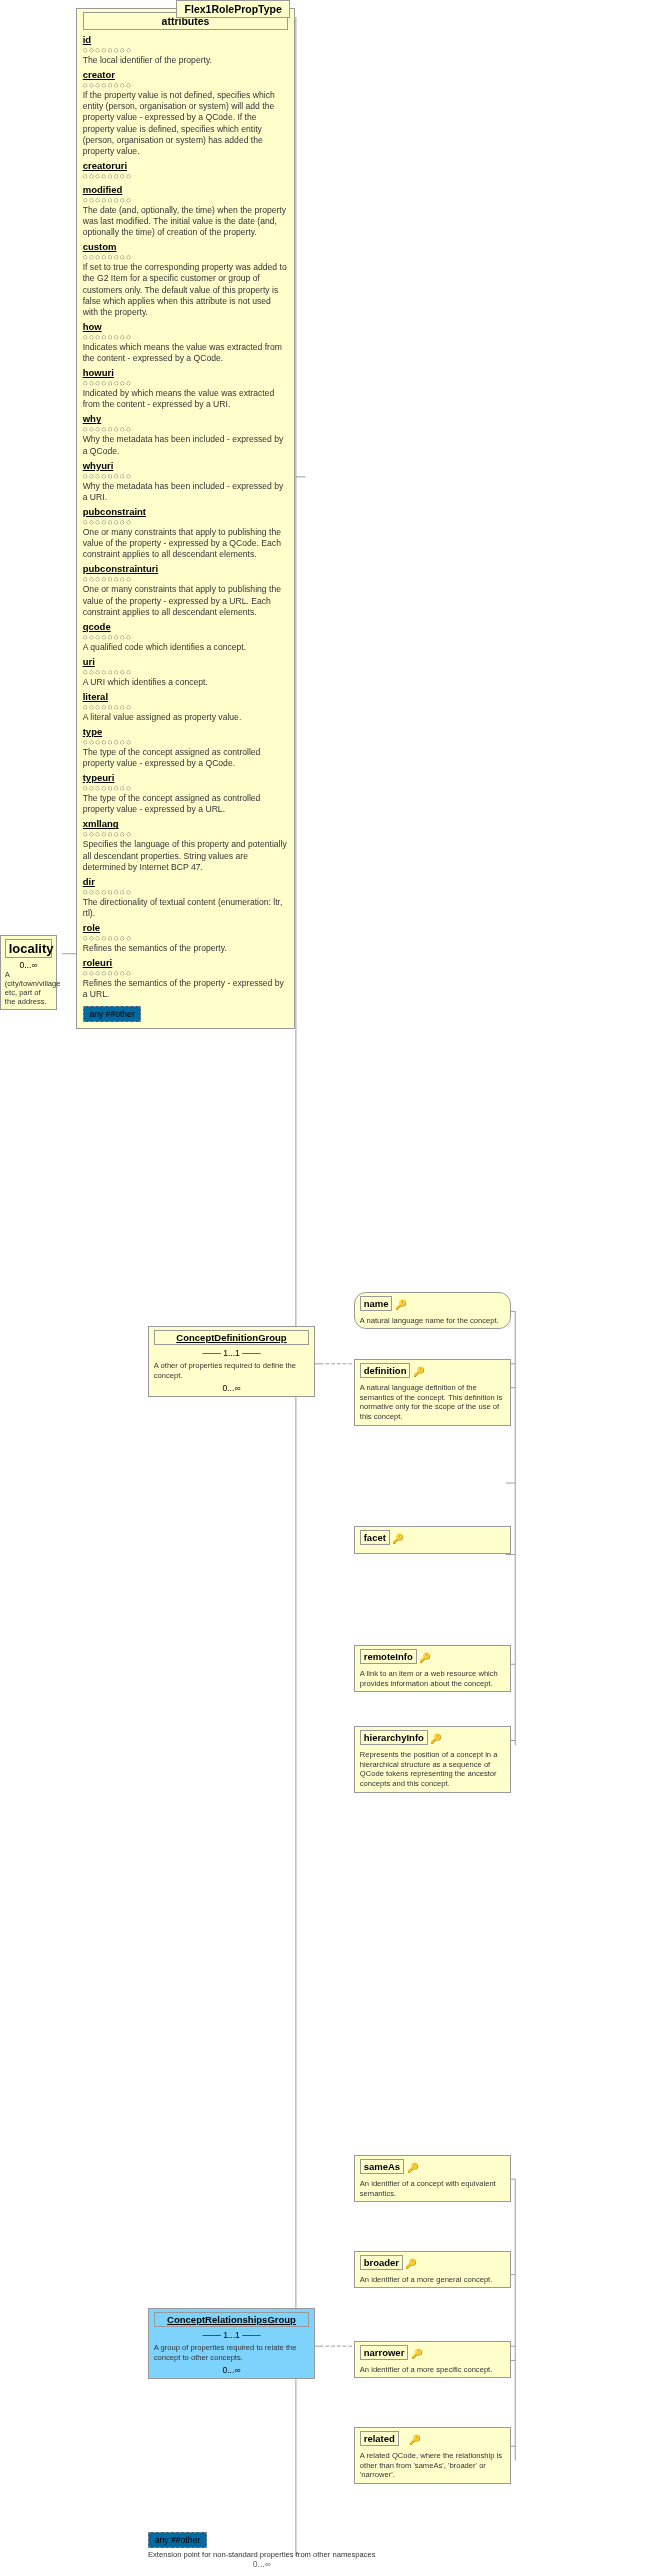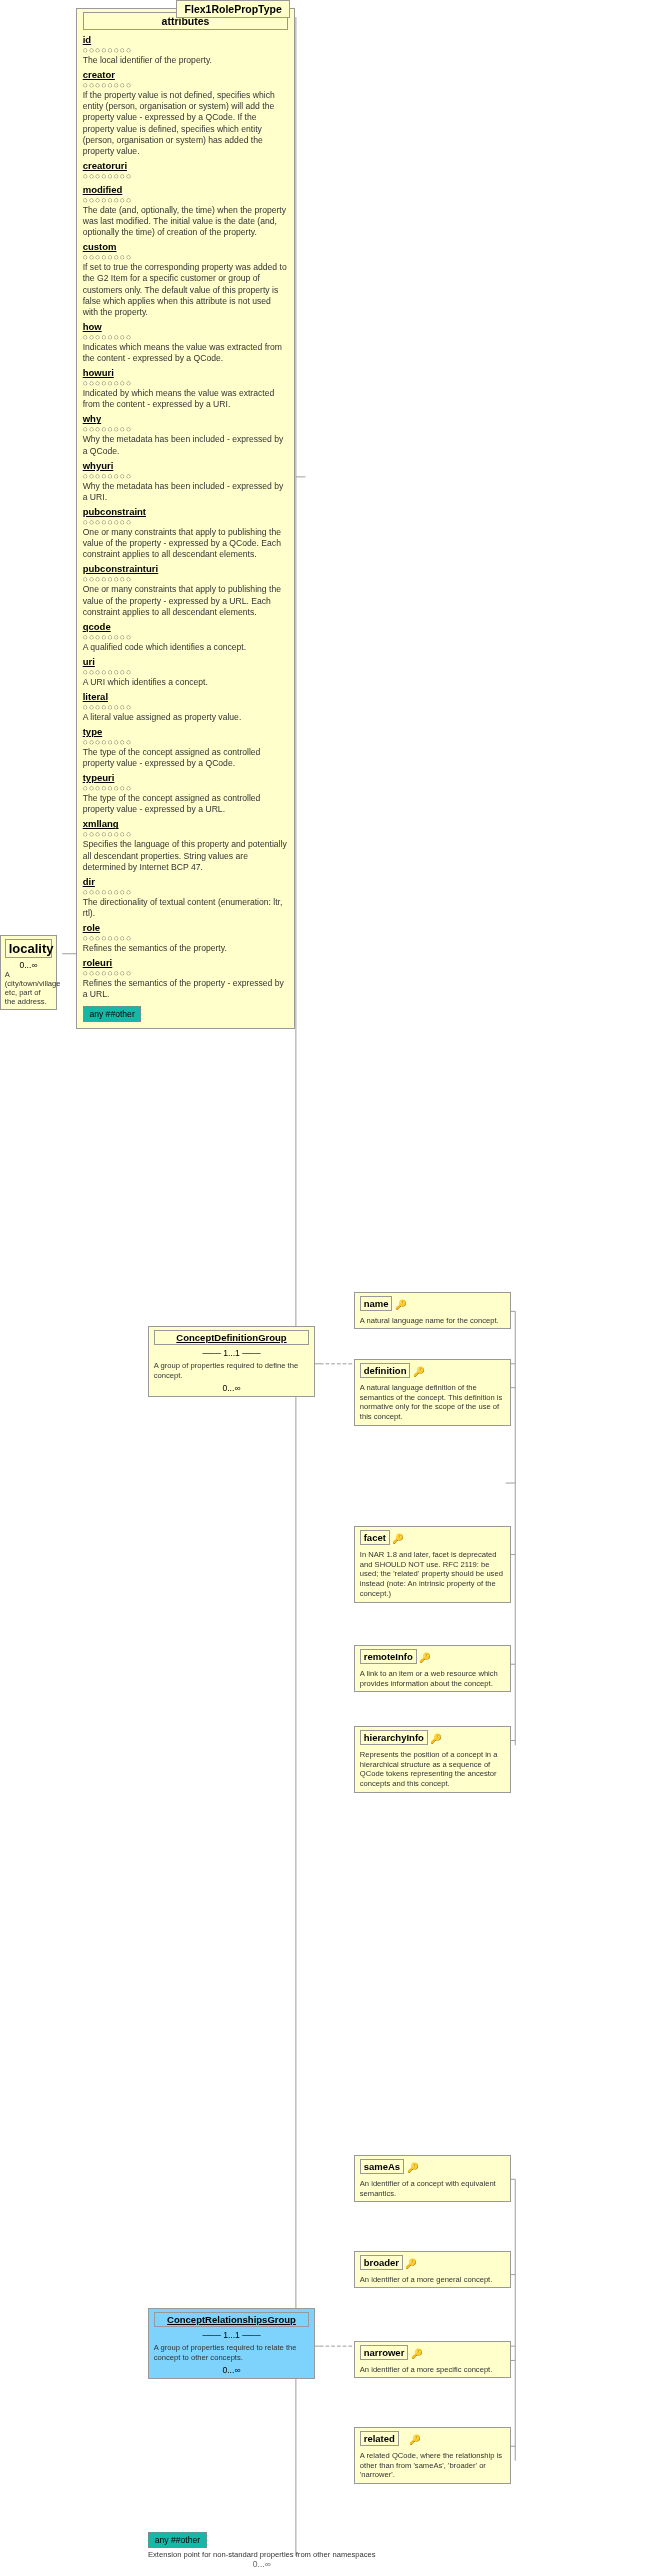--- a/index.html
+++ b/index.html
@@ -184,21 +184,21 @@
       width: 670px;
       height: 2576px;
       pointer-events: none;
     }
 
     .dashed-box {
       border: 1px dashed #888;
       padding: 1.9px 5.7px;
       font-size: 8.6px;
       display: inline-block;
-      background: #14b8a6;
+      background: #0369a1;
     }
 
     .range-label {
       font-size: 8.6px;
       color: #666;
       text-align: center;
     }
   </style>
 </head>
 <body>
@@ -376,38 +376,38 @@
     <div class="box-name">locality</div>
     <div class="box-range">0...∞</div>
     <div class="box-desc">A (city/town/village etc, part of the address.</div>
   </div>
 
   <div class="concept-def-box">
     <div class="box-name">ConceptDefinitionGroup</div>
     <div style="font-size:8.6px;text-align:center;margin-bottom:2.9px;">
       ─── <span>1...1</span> ───
     </div>
-    <div class="box-desc">A group of properties required to define the concept.</div>
+    <div class="box-desc">A other of properties required to define the concept.</div>
     <div style="font-size:8.6px;text-align:center;margin-top:2.9px;">
       <span>0...∞</span>
     </div>
   </div>
 
   <div class="concept-rel-box">
     <div class="box-name">ConceptRelationshipsGroup</div>
     <div style="font-size:8.6px;text-align:center;margin-bottom:2.9px;">
       ─── <span>1...1</span> ───
     </div>
     <div class="box-desc">A group of properties required to relate the concept to other concepts.</div>
     <div style="font-size:8.6px;text-align:center;margin-top:2.9px;">
       <span>0...∞</span>
     </div>
   </div>
 
-  <div class="right-prop" style="top:1292px;">
+  <div class="right-prop" style="top:1292px;border-radius:12px;">
     <div style="display:flex;align-items:center;gap:2.9px;margin-bottom:2.9px;">
       <span class="prop-name">name</span>
       <span style="font-size:9.5px;">🔑</span>
     </div>
     <div class="prop-desc">A natural language name for the concept.</div>
   </div>
 
   <div class="right-prop" style="top:1359px;">
     <div style="display:flex;align-items:center;gap:2.9px;margin-bottom:2.9px;">
       <span class="prop-name">definition</span>
@@ -415,21 +415,20 @@
     </div>
     <div class="prop-desc">A natural language definition of the semantics of the concept. This definition is normative only for the scope of the use of this concept.</div>
   </div>
 
 
   <div class="right-prop" style="top:1526px;">
     <div style="display:flex;align-items:center;gap:2.9px;margin-bottom:2.9px;">
       <span class="prop-name">facet</span>
       <span style="font-size:9.5px;">🔑</span>
     </div>
-    <div class="prop-desc">In NAR 1.8 and later, facet is deprecated and SHOULD NOT use. RFC 2119: be used; the 'related' property should be used instead (note: An intrinsic property of the concept.)</div>
   </div>
 
   <div class="right-prop" style="top:1645px;">
     <div style="display:flex;align-items:center;gap:2.9px;margin-bottom:2.9px;">
       <span class="prop-name">remoteInfo</span>
       <span style="font-size:9.5px;">🔑</span>
     </div>
     <div class="prop-desc">A link to an item or a web resource which provides information about the concept.</div>
   </div>
 

